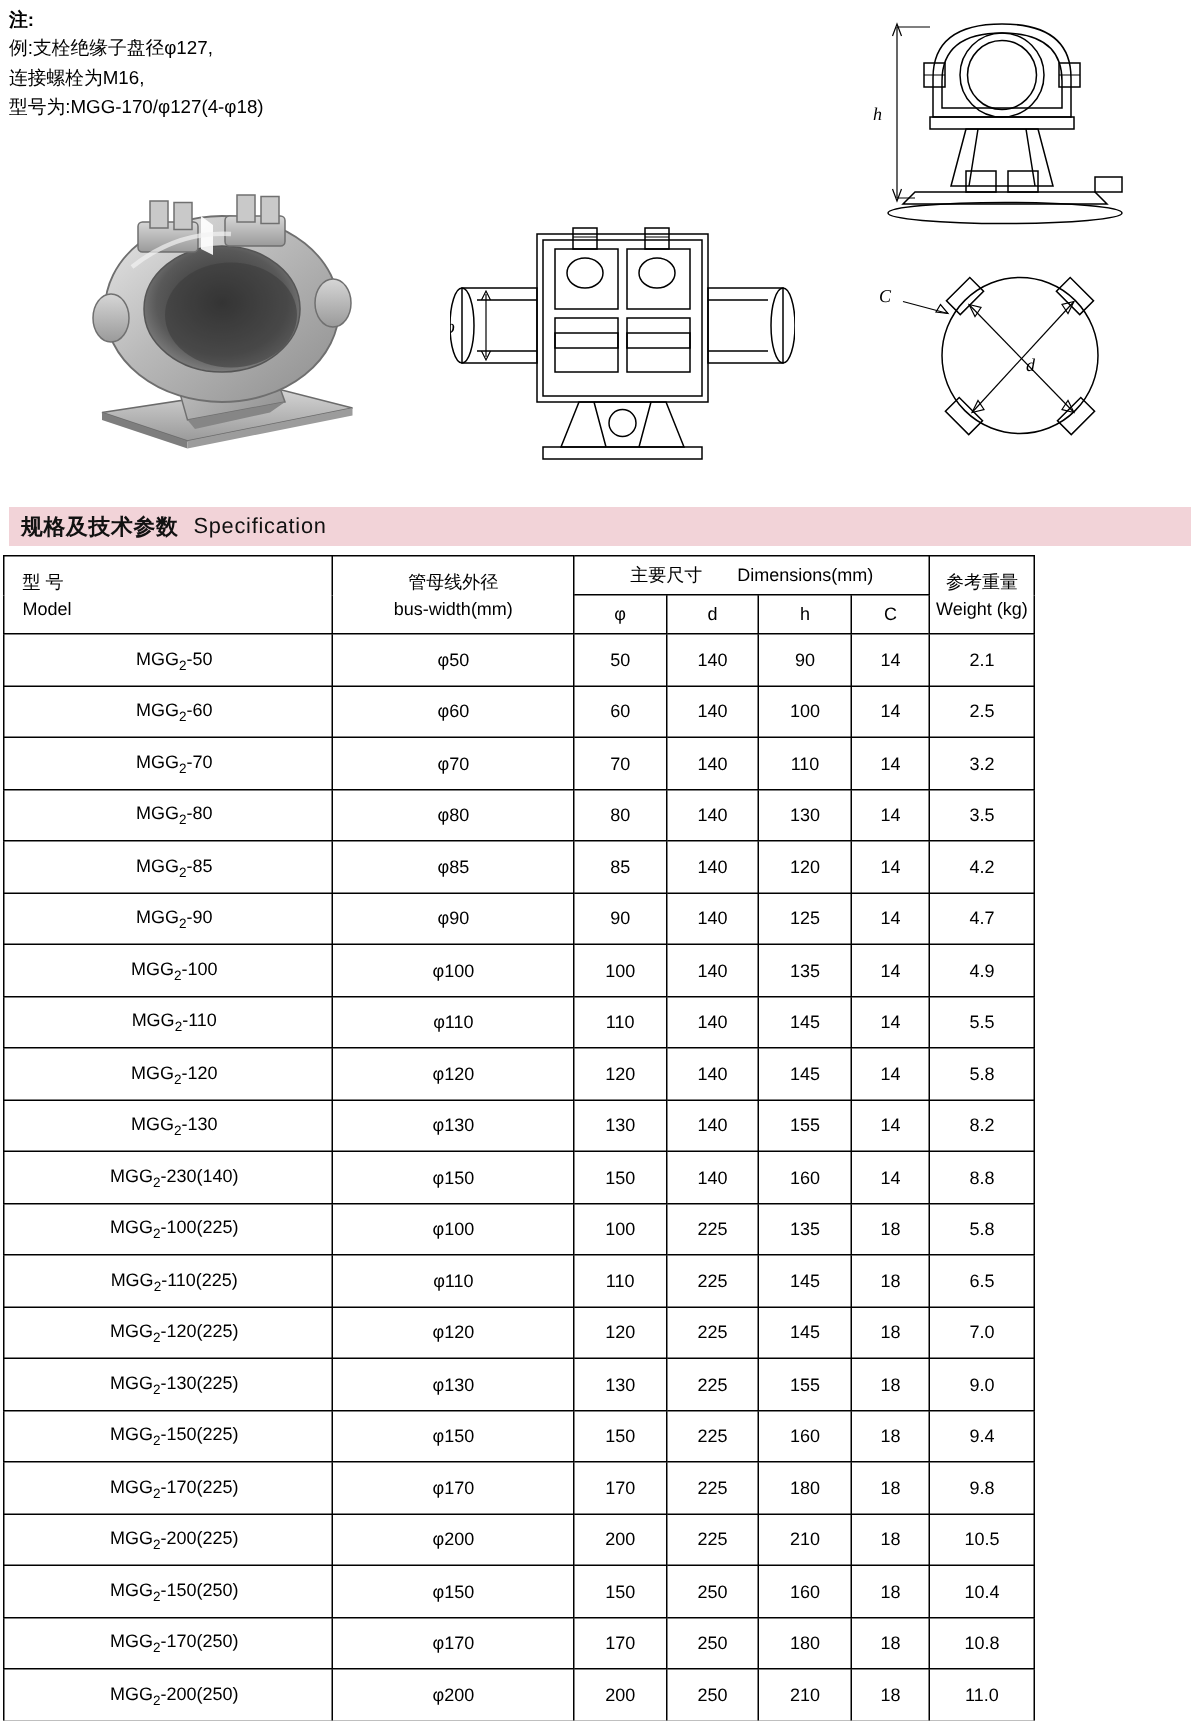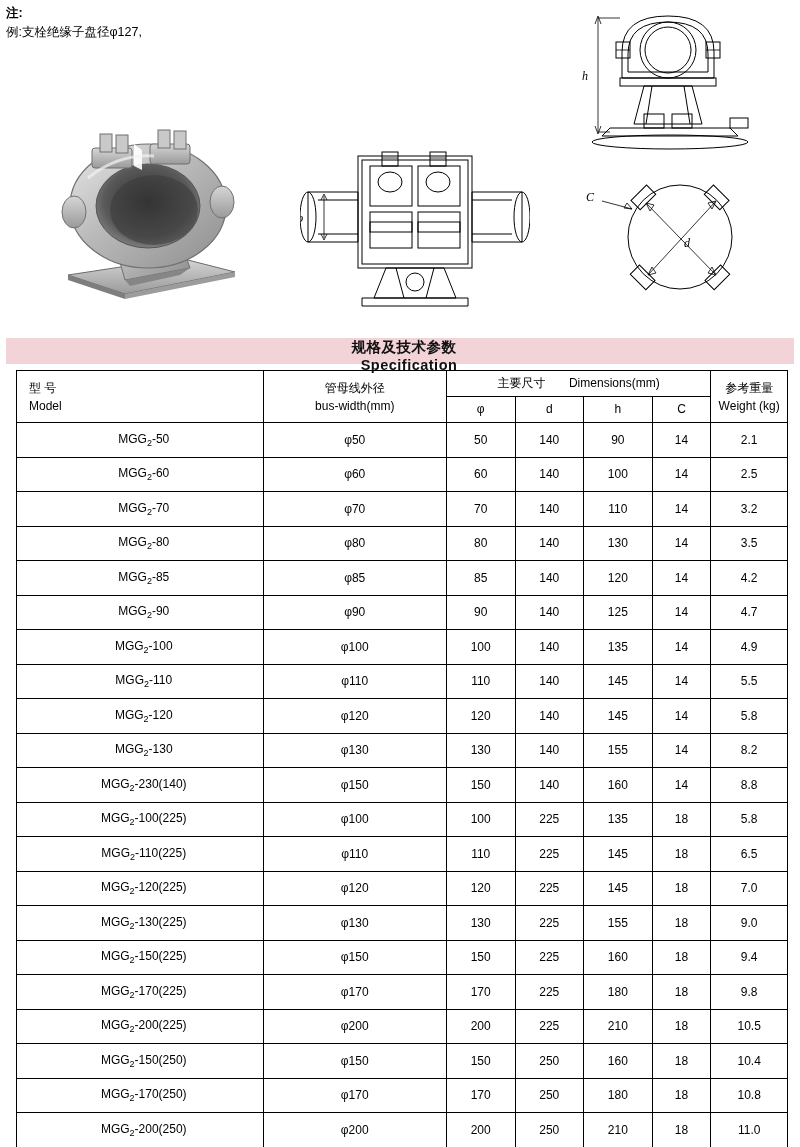--- a/index.html
+++ b/index.html
@@ -74,30 +74,29 @@
     width: 788px;
     height: 26px;
     background: #f2d3d8;
     display: flex;
     align-items: center;
     padding-left: 8px;
     font-size: 14.5px;
     font-weight: bold;
     letter-spacing: .5px;
     color: #111;
-    flex-direction: column;
-  }
-  .spec-bar .en { font-weight: bold; margin-left: 10px; }
+  }
+  .spec-bar .en { font-weight: normal; margin-left: 10px; }
 
   
   table.spec {
     position: absolute;
-    left: 16px;
+    left: 2px;
     top: 370px;
-    width: 772px;
+    width: 688px;
     border-collapse: collapse;
     font-size: 12px;
     color: #000;
   }
   table.spec th, table.spec td {
     border: 1px solid #000;
     text-align: center;
     vertical-align: middle;
     padding: 0;
     height: 34.5px;
@@ -122,20 +121,22 @@
   .ln { stroke:#000; stroke-width:1; fill:none; }
   .ln-thin { stroke:#000; stroke-width:0.8; fill:none; }
   .lbl { font-family:"Liberation Serif", serif; font-size:12px; fill:#000; font-style:italic; }
 </style>
 </head>
 <body>
 
 <div class="note">
   <div class="bold">注:</div>
   <div>例:支栓绝缘子盘径φ127,</div>
+  <div>连接螺栓为M16,</div>
+  <div>型号为:MGG-170/φ127(4-φ18)</div>
 </div>
 
 <div class="figures">
 
   <div class="photo">
     <svg width="230" height="190" viewBox="0 0 230 190">
       <defs>
         <linearGradient id="metal" x1="0" y1="0" x2="1" y2="1">
           <stop offset="0%" stop-color="#e8e8e8"></stop>
           <stop offset="45%" stop-color="#b9b9b9"></stop>

